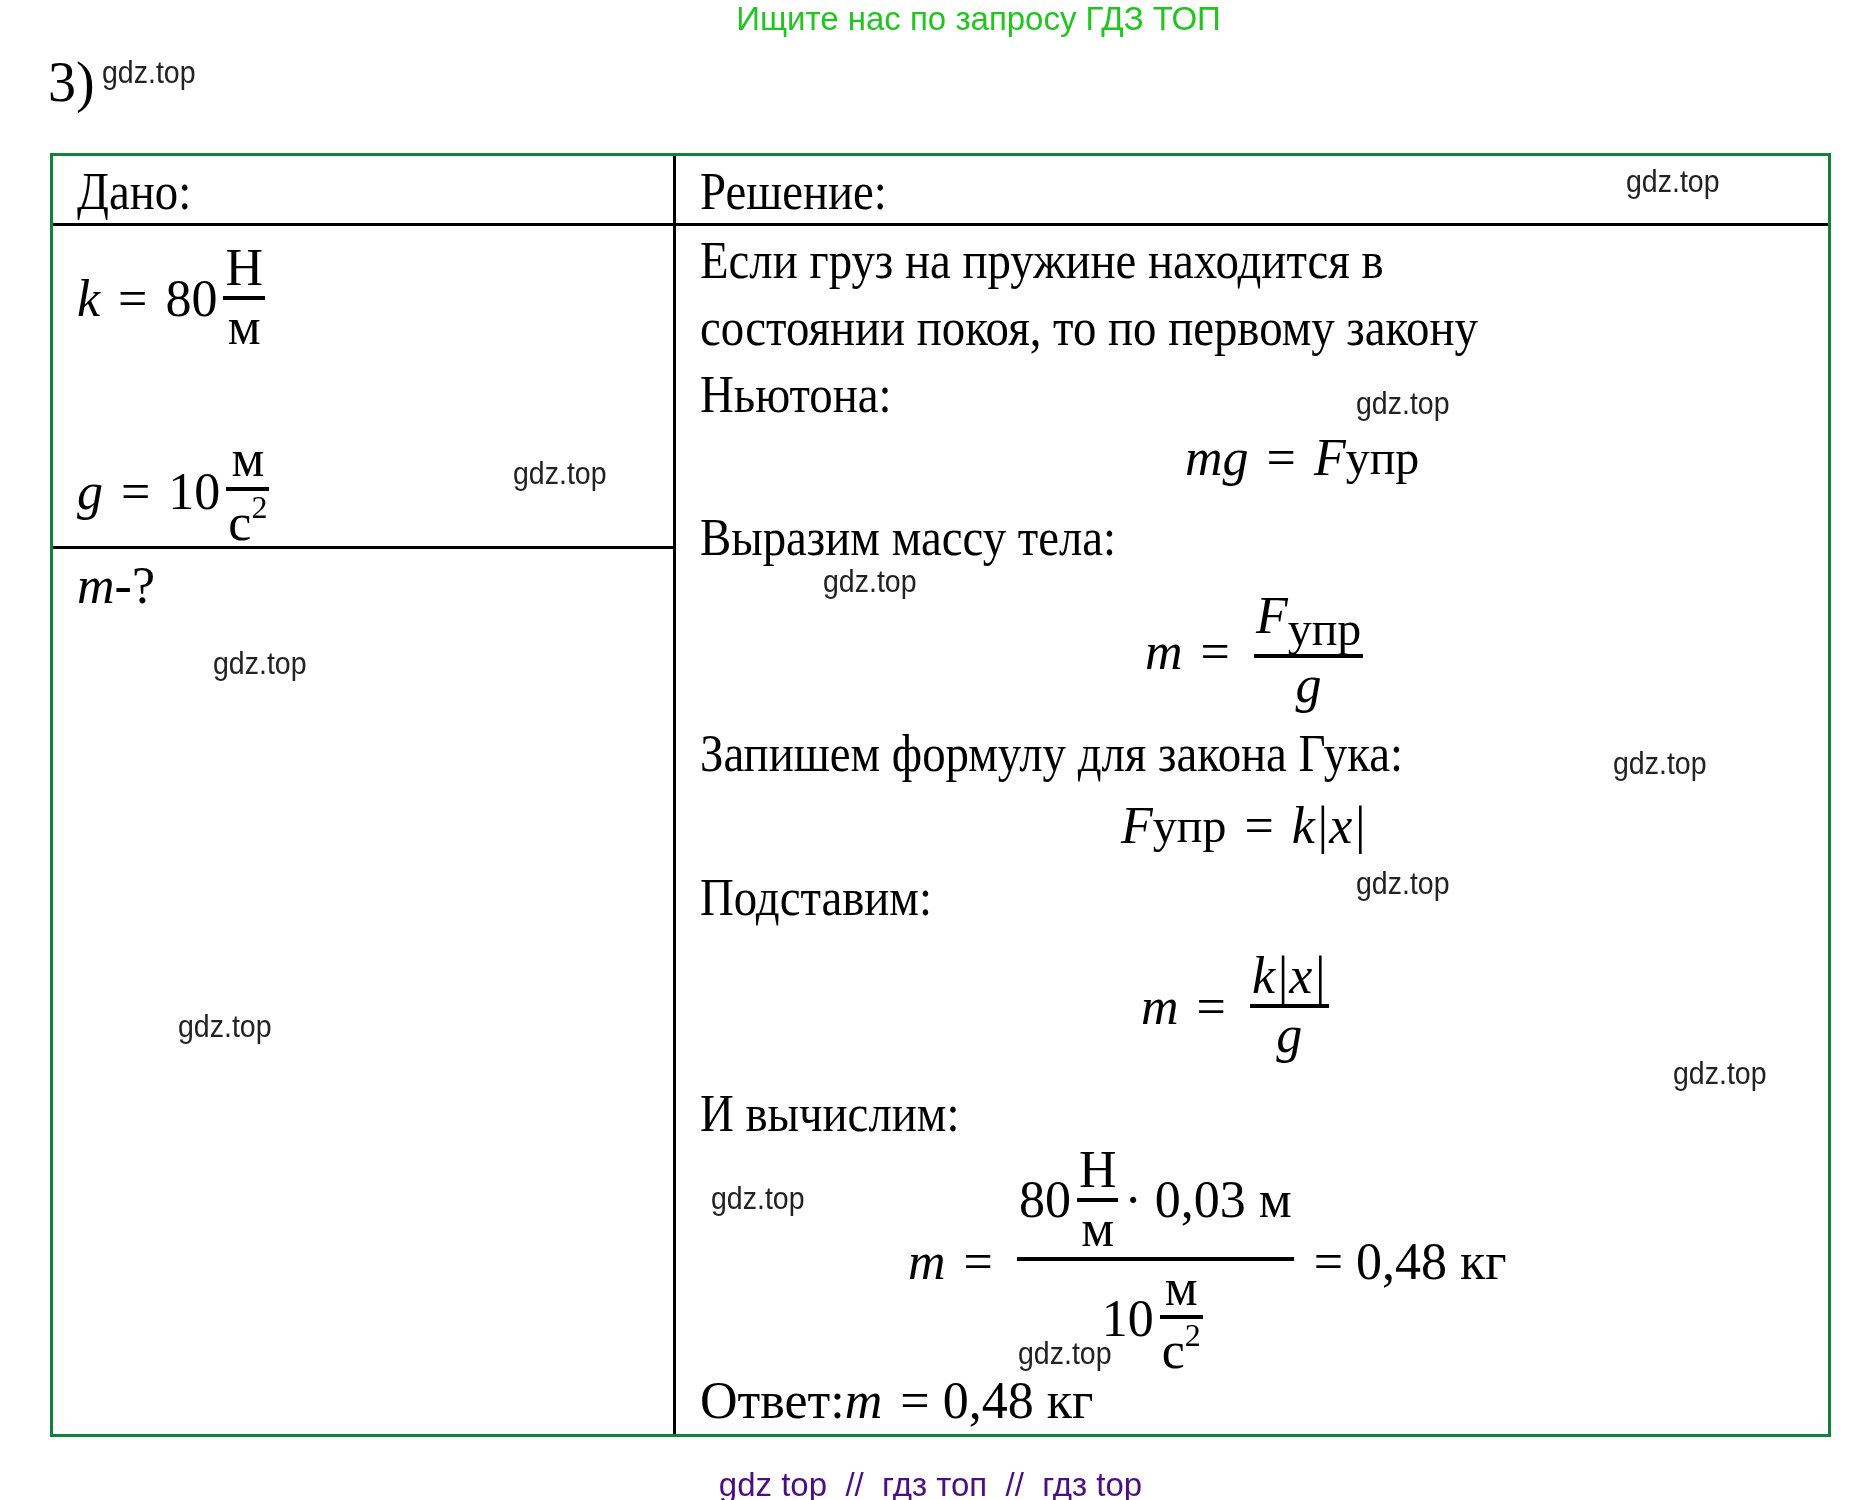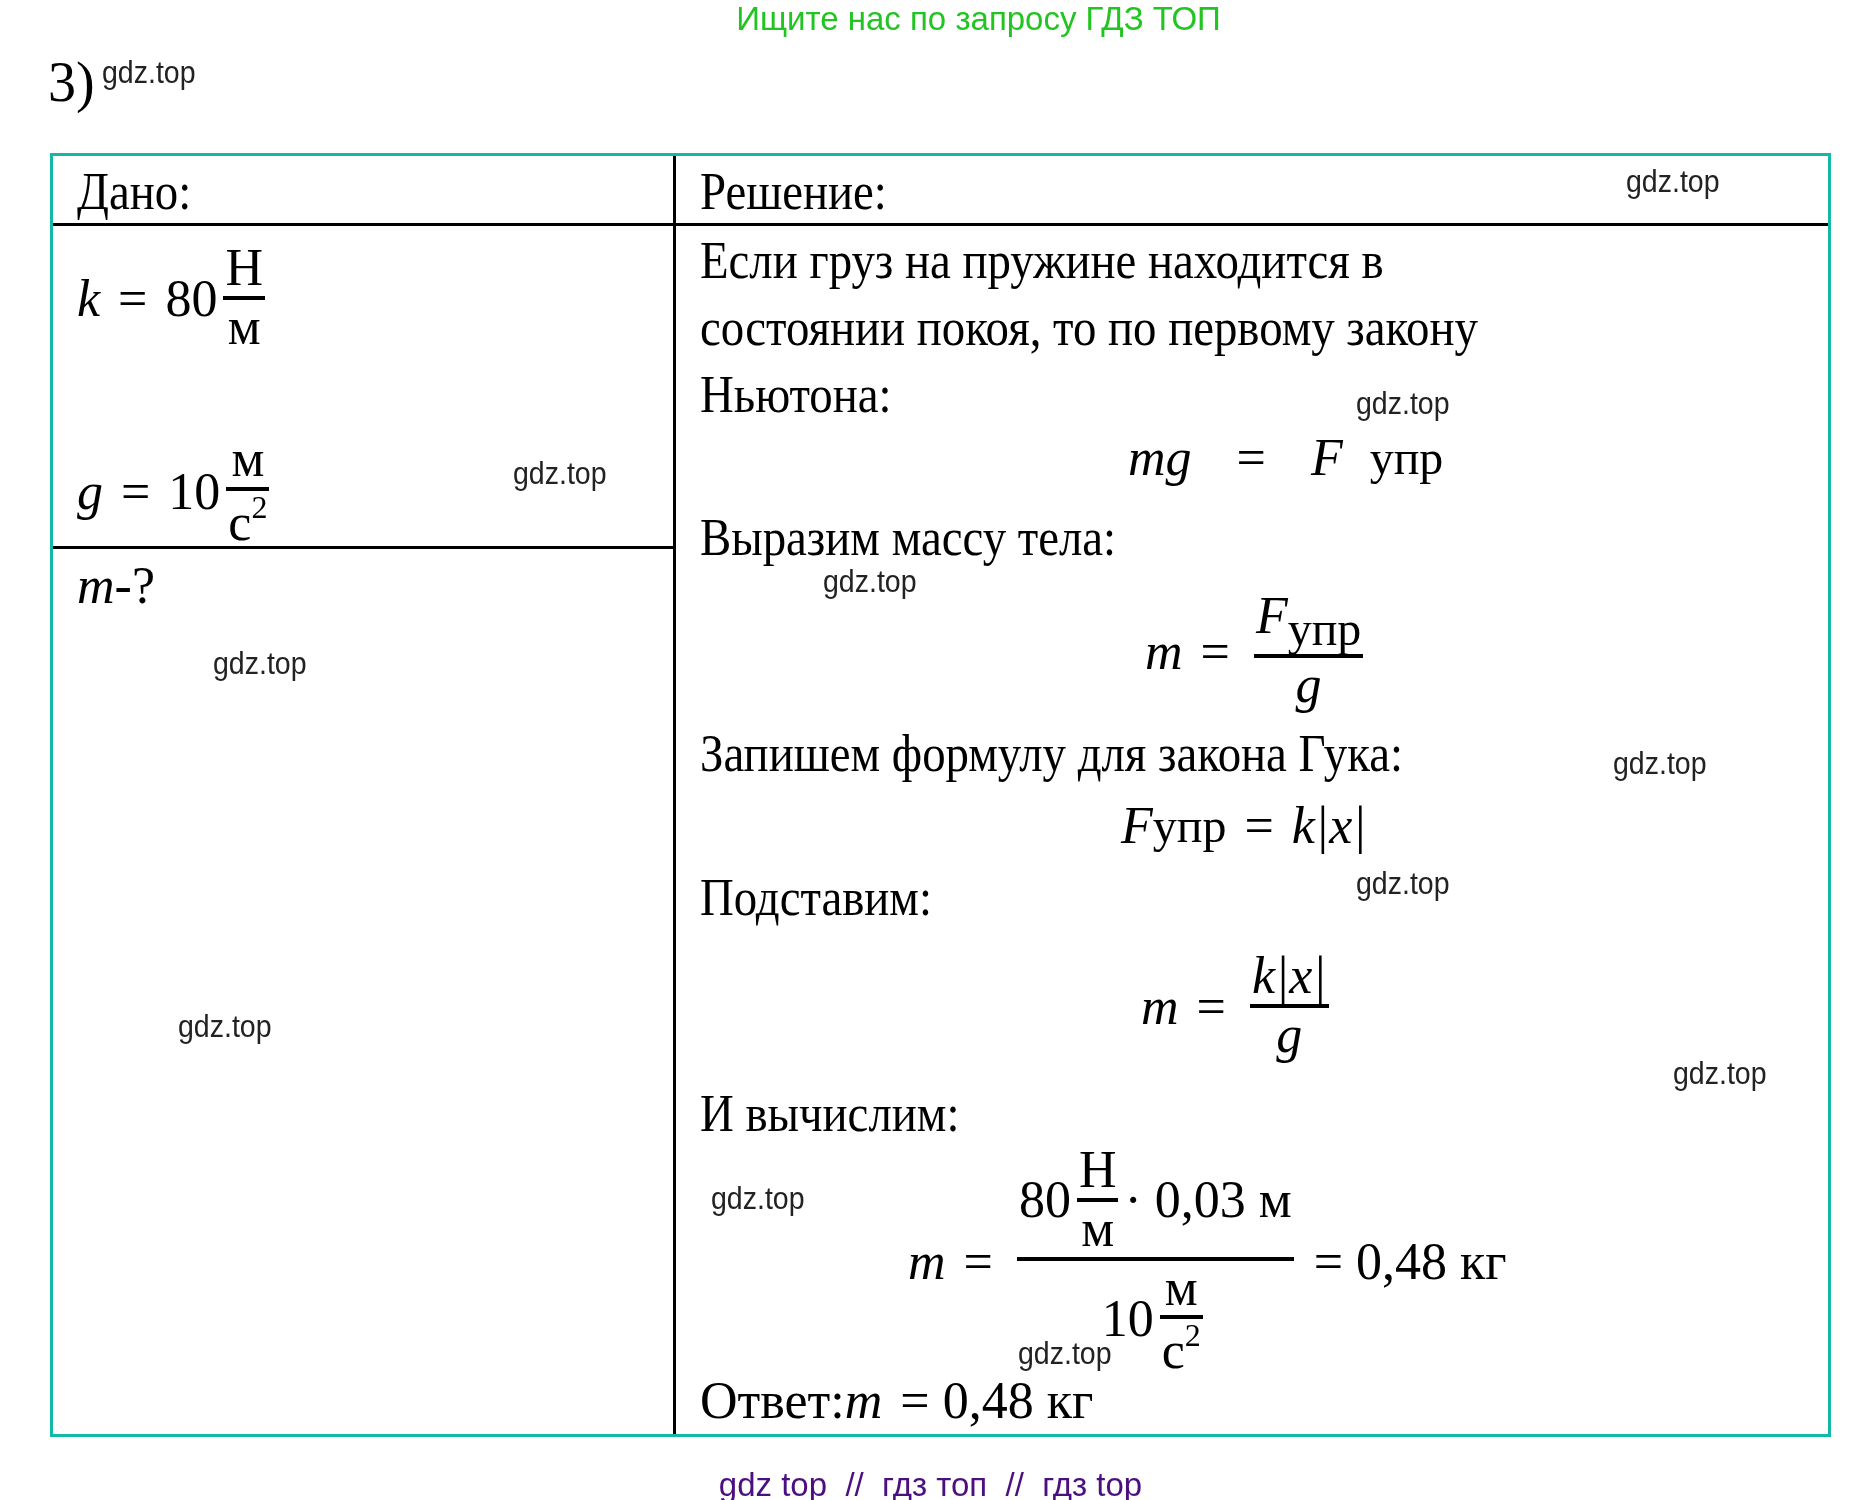--- a/index.html
+++ b/index.html
@@ -2,21 +2,21 @@
 <html><head>
 <meta charset="utf-8">
 <style>
   html, body { margin:0; padding:0; background:#ffffff; }
   body { width:1861px; height:1500px; position:relative; overflow:hidden;
          font-family:"Liberation Serif", serif; color:#000; }
   .wm { position:absolute; font-family:"Liberation Sans", sans-serif; font-size:31px; color:#222; white-space:nowrap; transform:scaleX(0.92); transform-origin:left top; }
   .promo { position:absolute; left:0; width:1861px; text-align:center; top:0; font-family:"Liberation Sans", sans-serif; font-size:33px; color:#22c422;padding-left:48px; }
   .footer { position:absolute; left:0; width:1861px; text-align:center; top:1466px; font-family:"Liberation Sans", sans-serif; font-size:33px; color:#4b0f80; white-space:pre; }
   .num { position:absolute; left:48px; top:50px; font-size:56px; }
-  .table { position:absolute; left:50px; top:153px; width:1781px; height:1284px; border:3px solid #14b8a6; box-sizing:border-box; }
+  .table { position:absolute; left:50px; top:153px; width:1781px; height:1284px; border:3px solid #15803d; box-sizing:border-box; }
   .vline { position:absolute; left:620px; top:0; bottom:0; width:3px; background:#000; }
   .hline-top { position:absolute; left:0; right:0; top:67px; height:3px; background:#000; }
   .hline-left { position:absolute; left:0; width:620px; top:390px; height:3px; background:#000; }
   .txt { position:absolute; font-size:52px; white-space:nowrap; transform:scaleX(0.9); transform-origin:left top; }
   .math { position:absolute; font-size:52px; white-space:nowrap; display:flex; align-items:center; }
   .it { font-style:italic; }
   .frac { display:inline-flex; flex-direction:column; align-items:center; vertical-align:middle; margin:0 6px; }
   .frac .n, .frac .d { line-height:1.05; padding:0 2px; }
   .frac .bar { height:4px; background:#000; align-self:stretch; }
   .sub { font-size:48px; vertical-align:-12px; font-style:normal; }
@@ -70,21 +70,21 @@
   <div class="wm" style="left:160px; top:490px;">gdz.top</div>
   <div class="wm" style="left:125px; top:853px;">gdz.top</div>
 
   <div class="wm" style="left:1573px; top:8px;">gdz.top</div>
 
   <div class="txt" style="left:647px; top:75px;">Если груз на пружине находится в</div>
   <div class="txt" style="left:647px; top:142px;">состоянии покоя, то по первому закону</div>
   <div class="txt" style="left:647px; top:209px;">Ньютона:</div>
   <div class="wm" style="left:1303px; top:230px;">gdz.top</div>
 
-  <div class="math" style="left:1075px; top:272px;gap:27px;">
+  <div class="math" style="left:1132px; top:272px;">
     <span class="it">mg</span>
     <span class="eq">=</span>
     <span class="it">F</span>
       <span class="sub">упр</span>
   </div>
 
   <div class="txt" style="left:647px; top:352px;">Выразим массу тела:</div>
   <div class="wm" style="left:770px; top:408px;">gdz.top</div>
 
   <div class="math" style="left:1092px; top:420px; height:150px;">

